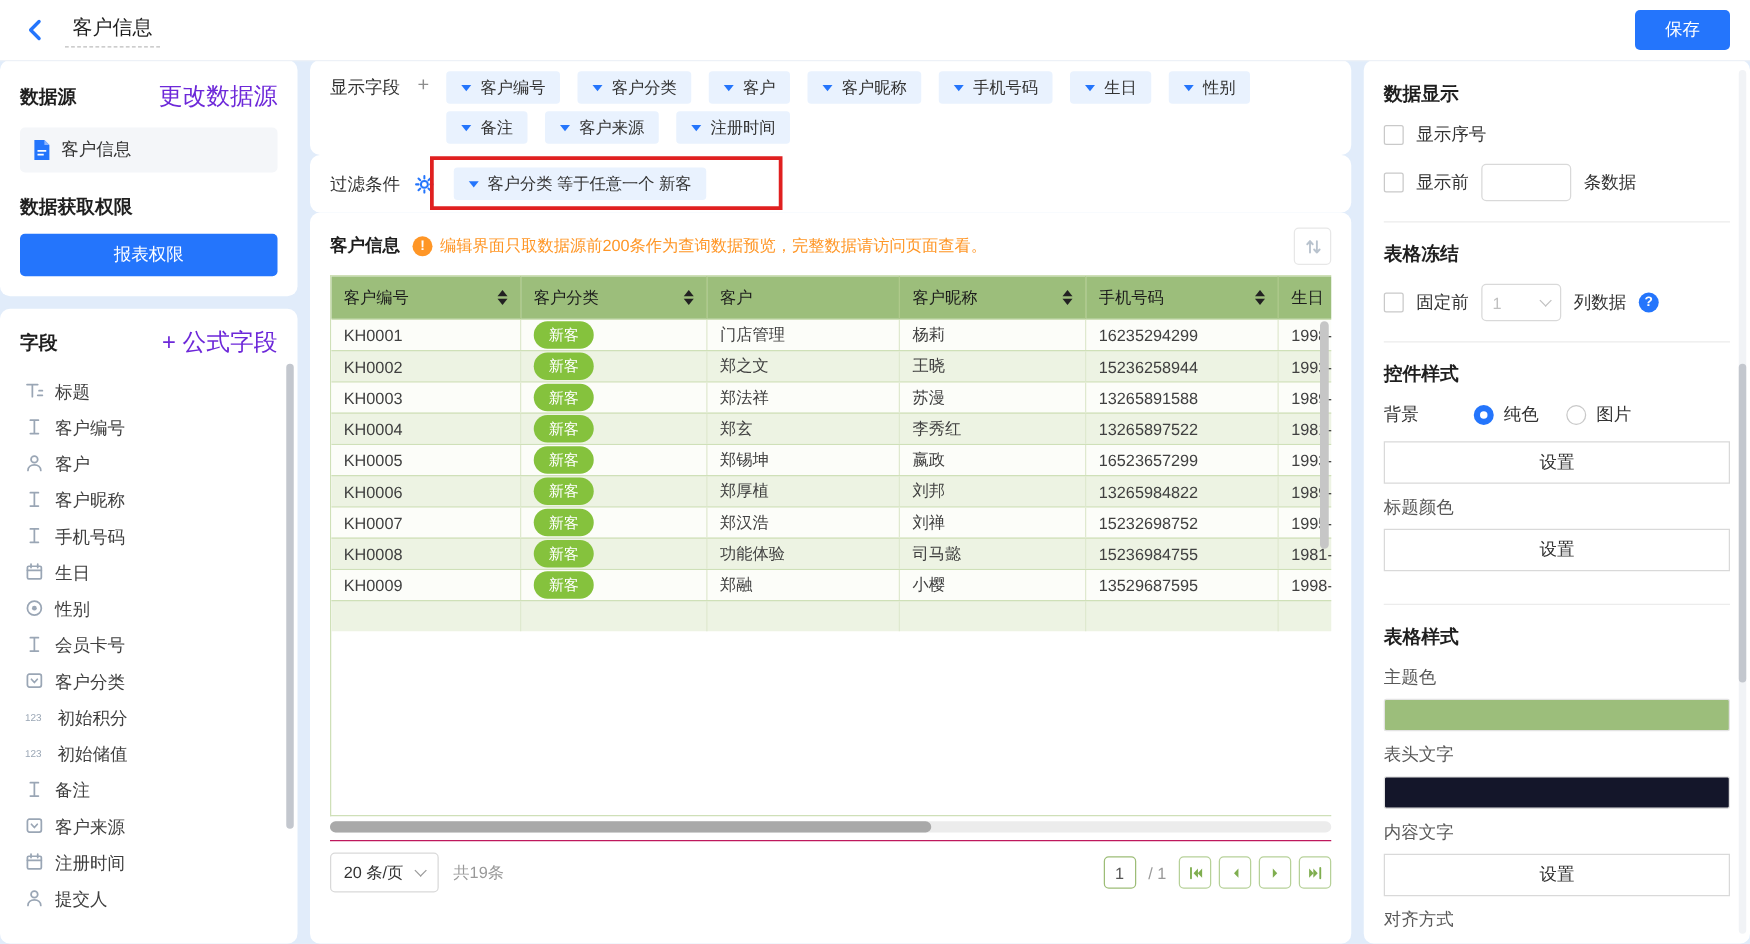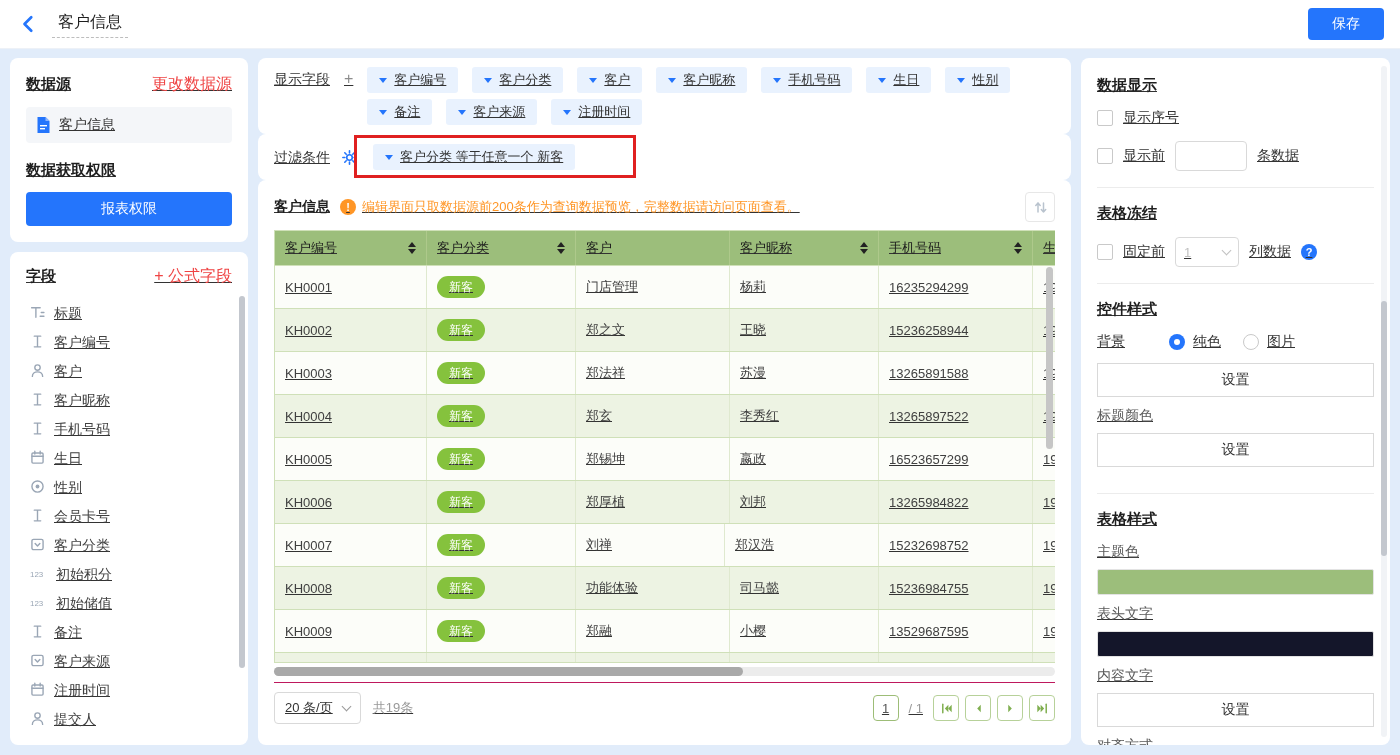--- a/index.html
+++ b/index.html
@@ -8,31 +8,31 @@
 
   
   .topbar { height:48px; background:#fff; display:flex; align-items:center; justify-content:space-between;
             padding:0 16px 0 20px; box-shadow:0 1px 0 #edf1f7; position:relative; z-index:10; }
   .topbar-left { display:flex; align-items:center; gap:14px; }
   .page-title { font-size:16px; color:#1f1f1f; border-bottom:1px dashed #bdbdbd; padding:2px 6px 4px; }
   .save-btn { width:76px; height:32px; background:#2475fc; color:#fff; font-size:14px; border:none;
               border-radius:4px; cursor:pointer; }
 
   
-  .content { display:flex; gap:10px; padding:10px; height:707px;text-decoration:underline; }
+  .content { display:flex; gap:10px; height:707px; }
   .card { background:#fff; border-radius:8px; }
   .col-left { width:238px; display:flex; flex-direction:column; gap:10px; }
   .col-mid  { flex:1; display:flex; flex-direction:column; gap:0; min-width:0; }
   .col-right{ width:309px; }
 
   
   .ds-card { padding:16px; }
   .panel-head { display:flex; align-items:center; justify-content:space-between; }
   .panel-title { font-size:15px; font-weight:bold; color:#1f1f1f; }
-  .blue-link { font-size:16px; color:#ef4444; cursor:pointer; }
+  .blue-link { font-size:19px; color:#6d28d9; cursor:pointer; }
   .ds-item { margin-top:12px; height:36px; background:#f4f6f9; border-radius:4px; display:flex;
              align-items:center; gap:8px; padding:0 10px; font-size:14px; color:#333; }
   .sub-title { margin-top:18px; font-size:15px; font-weight:bold; color:#1f1f1f; }
   .perm-btn { margin-top:12px; width:100%; height:34px; background:#2475fc; color:#fff; font-size:14px;
               border:none; border-radius:4px; cursor:pointer; }
   .fields-card { flex:1; padding:14px 16px; overflow:hidden; position:relative; }
   .field-list { margin-top:12px; }
   .field-item { height:29px; display:flex; align-items:center; gap:9px; font-size:14px; color:#404040;
                 padding-left:4px; cursor:grab; }
   .field-item svg { flex:none; }
@@ -68,21 +68,21 @@
   .thead { display:flex; width:898px; }
   .th { height:34px; background:#9cbe7b; display:flex; align-items:center; justify-content:space-between;
         padding:0 10px; font-size:13px; color:#1c1c1c; border-right:1px solid #aec98b; flex:none; cursor:pointer; }
   .caret { display:flex; flex-direction:column; gap:2px; }
   .caret i { display:block; width:0; height:0; border-left:4px solid transparent; border-right:4px solid transparent; }
   .caret .up { border-bottom:5px solid #222; }
   .caret .dn { border-top:5px solid #222; }
   .trow { display:flex; width:898px; border-top:1px solid #cfe0b8; }
   .trow.odd  { background:#fcfdf9; }
   .trow.even { background:#edf3e3; }
-  .tc { height:42px; display:flex; align-items:center; padding:0 10px; font-size:13px; color:#404040;
+  .tc { height:24px; display:flex; align-items:center; padding:0 10px; font-size:13px; color:#404040;
         border-right:1px solid #dfe9cf; flex:none; overflow:hidden; white-space:nowrap; }
   .c0{width:152px}.c1{width:149px}.c2{width:154px}.c3{width:149px}.c4{width:154px}.c5{width:140px}
   .badge { background:#85c23d; color:#fff; font-size:12px; padding:4px 12px; border-radius:13px; line-height:14px; }
   .tbl-vthumb { position:absolute; right:2px; top:36px; width:7px; height:182px; background:#c6c6c6;
                 border-radius:4px; cursor:grab; }
 
   .hscroll { margin:4px 0 6px; height:9px; background:#ececec; border-radius:5px; position:relative; }
   .hscroll .thumb { position:absolute; left:0; top:0; height:9px; width:60%; background:#a9a9a9;
                     border-radius:5px; cursor:grab; }
 
@@ -452,22 +452,22 @@
           <div class="tc c2">郑厚植</div>
           <div class="tc c3">刘邦</div>
           <div class="tc c4">13265984822</div>
           <div class="tc c5">1989-11</div>
         </div>
         <div class="trow odd">
           <div class="tc c0">KH0007</div>
           <div class="tc c1">
               <span class="badge">新客</span>
             </div>
+          <div class="tc c2">郑汉浩</div>
           <div class="tc c3">刘禅</div>
-          <div class="tc c2">郑汉浩</div>
           <div class="tc c4">15232698752</div>
           <div class="tc c5">1995-01</div>
         </div>
         <div class="trow even">
           <div class="tc c0">KH0008</div>
           <div class="tc c1">
               <span class="badge">新客</span>
             </div>
           <div class="tc c2">功能体验</div>
           <div class="tc c3">司马懿</div>

